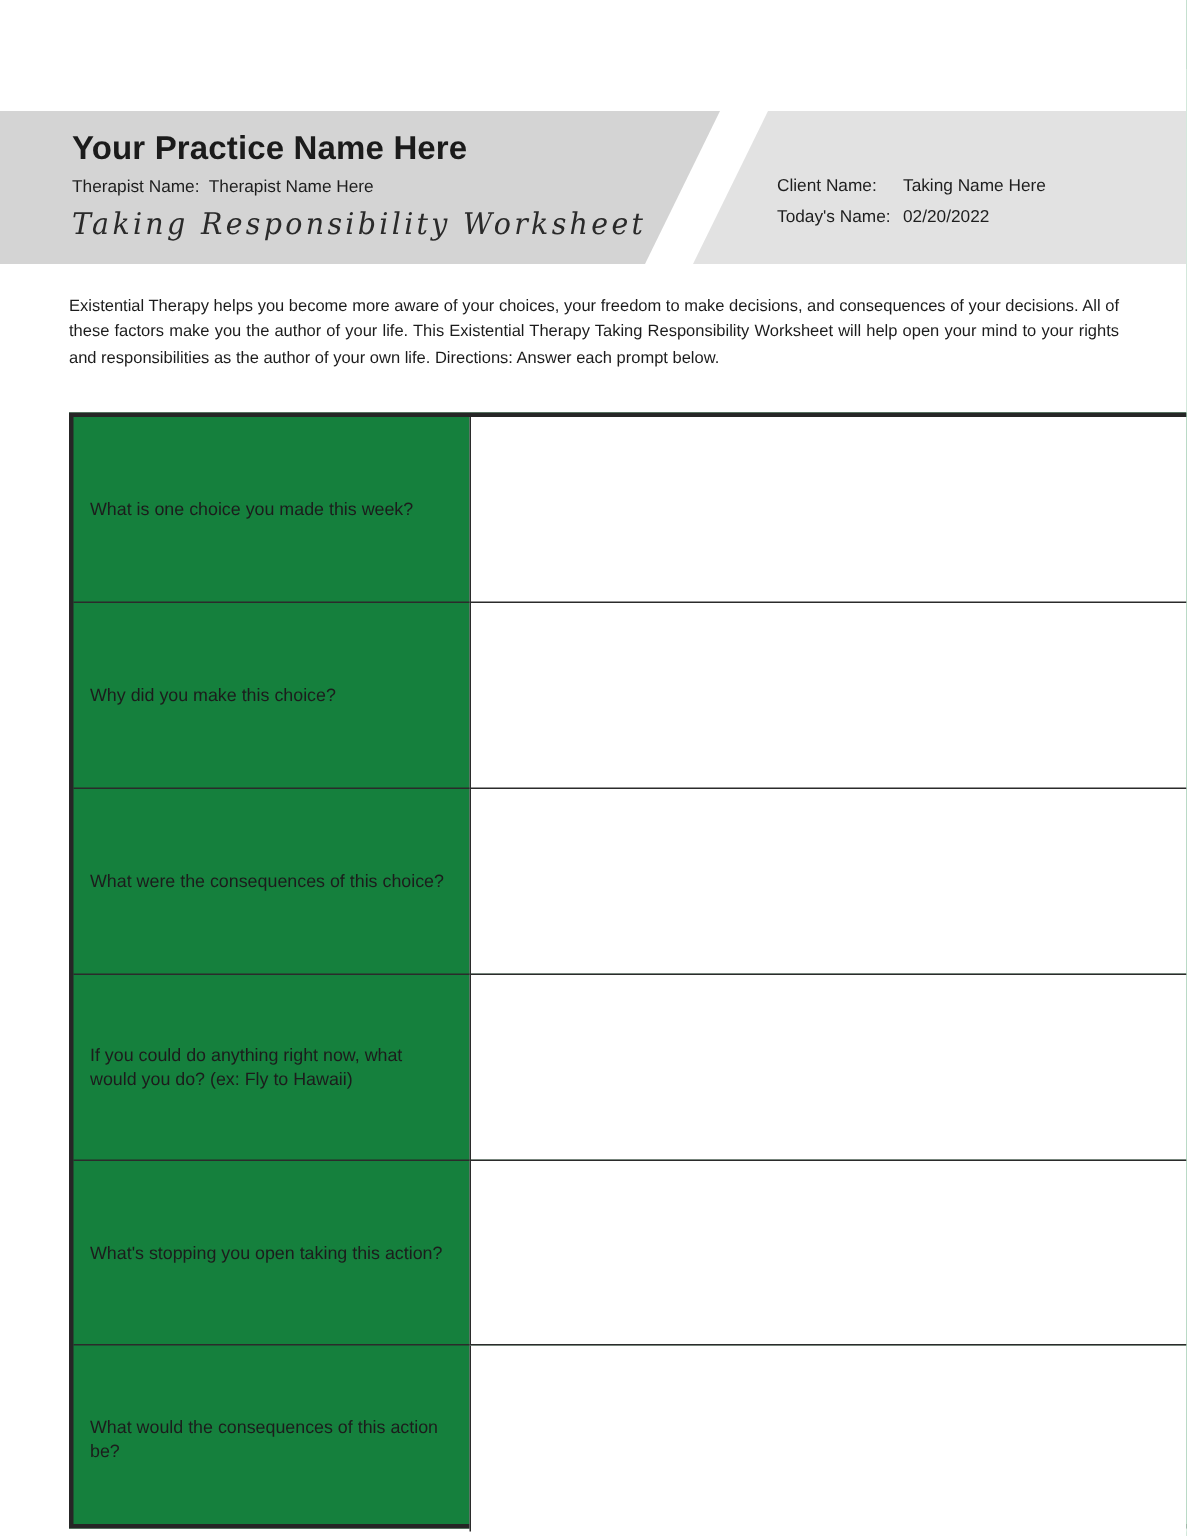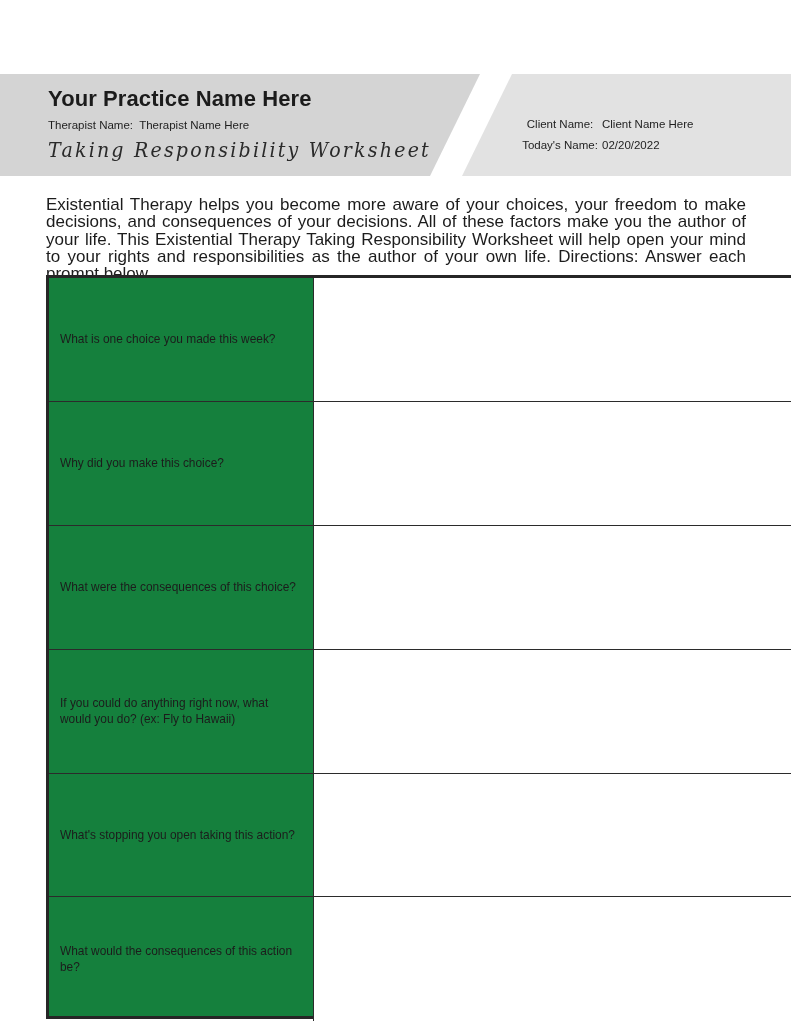--- a/index.html
+++ b/index.html
@@ -85,30 +85,30 @@
 
   #client-block {
     position: absolute;
     left: 518px;
     top: 40px;
     font-size: 11.5px;
     color: #1e1e1e;
     line-height: 21px;
   }
   .client-row { display: flex; }
-  .client-label { width: 84px; flex: 0 0 84px; text-align: center; }
+  .client-label { width: 84px; flex: 0 0 84px; }
   .client-value { }
 
   
   #intro-paragraph {
     position: absolute;
     left: 46px;
     top: 150px;
     width: 700px;
-    font-size: 17px;
+    font-size: 11px;
     line-height: 17.3px;
     color: #1c1c1c;
     text-align: justify;
   }
 
   
   #prompt-table {
     position: absolute;
     left: 46px;
     top: 229px;
@@ -152,21 +152,21 @@
 
     <div id="practice-name">Your Practice Name Here</div>
 
     <div id="therapist-line">Therapist Name:  Therapist Name Here</div>
 
     <div id="worksheet-title">Taking Responsibility Worksheet</div>
 
     <div id="client-block">
       <div class="client-row">
         <span class="client-label">Client Name:</span>
-        <span class="client-value">Client Name Here</span>
+        <span class="client-value">Taking Name Here</span>
       </div>
       <div class="client-row">
         <span class="client-label">Today's Name:</span>
         <span class="client-value">02/20/2022</span>
       </div>
     </div>
   </div>
 
   <p id="intro-paragraph">Existential Therapy helps you become more aware of your choices, your freedom to make decisions, and consequences of your decisions. All of these factors make you the author of your life. This Existential Therapy Taking Responsibility Worksheet will help open your mind to your rights and responsibilities as the author of your own life. Directions: Answer each prompt below.</p>
 

